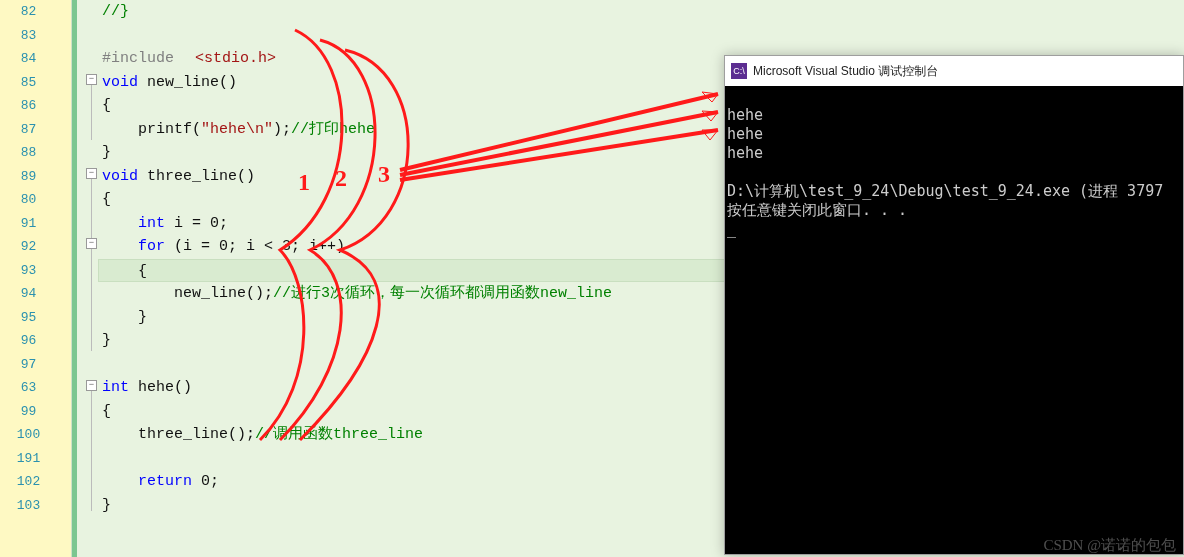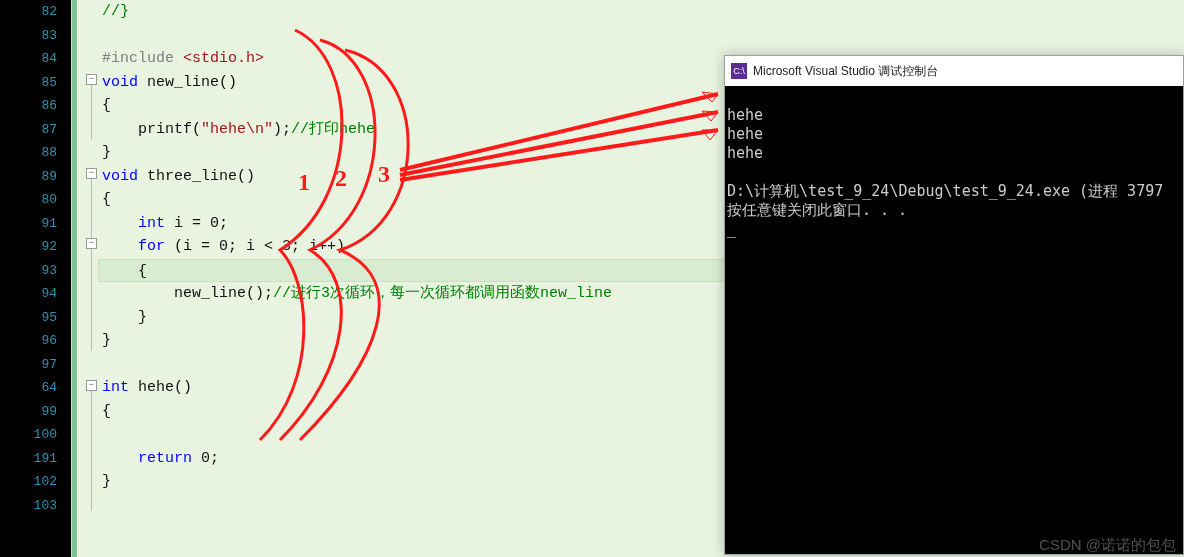--- a/index.html
+++ b/index.html
@@ -7,23 +7,23 @@
 
 .editor {
   position: absolute;
   left: 0; top: 0;
   width: 100%; height: 100%;
   display: flex;
 }
 
 .gutter {
   width: 72px;
-  background: #000000;
+  background: #fef9c3;
   border-right: 1px solid #cfe0c8;
-  text-align: right;
+  text-align: center;
   padding-top: 0;
   color: #2b91af;
   font-size: 13px;
   line-height: 23.5px;
   user-select: none;
 }
 .gutter .ln { padding-right: 14px; height: 23.5px; }
 
 .code-area {
   flex: 1;
@@ -69,21 +69,21 @@
   right: 0;
   font-size: 15px;
   line-height: 23.5px;
   color: #111;
 }
 .code .row { height: 23.5px; white-space: pre; }
 .kw { color: #0000ff; font-family: Liberation Mono, monospace; }
 .str { color: #a31515; }
 .cmt { color: #008000; }
 .inc { color: #808080; text-align: right; }
-.incbr { color: #a31515; }
+.incbr { color: #a31515; margin-left: 12px; }
 .cursor-line { background: #d9ebd0; border:1px solid #c9dfc0; margin-left:-4px; padding-left:3px;}
 
 .console-window {
   position: absolute;
   left: 724px;
   top: 55px;
   width: 460px;
   height: 500px;
   border: 1px solid #9e9e9e;
   background: #000;
@@ -125,21 +125,21 @@
   width: 1184px; height: 557px;
   pointer-events: none;
 }
 .annotation-svg path { stroke: #ff1a1a; fill: none; }
 .annotation-svg text { fill: #ff1a1a; font-family: "Segoe Script", cursive; font-size: 24px; font-weight: bold; }
 
 .watermark {
   position: absolute;
   right: 8px;
   bottom: 2px;
-  font-family: Liberation Sans, sans-serif;
+  font-family: Liberation Serif, serif;
   font-size: 15px;
   color: rgba(120,120,120,.65);
   margin-top: 18px;
 }
 </style>
 </head>
 <body>
 
 <div class="editor">
   <div class="gutter">
@@ -152,21 +152,21 @@
     <div class="ln">88</div>
     <div class="ln">89</div>
     <div class="ln">80</div>
     <div class="ln">91</div>
     <div class="ln">92</div>
     <div class="ln">93</div>
     <div class="ln">94</div>
     <div class="ln">95</div>
     <div class="ln">96</div>
     <div class="ln">97</div>
-    <div class="ln">64</div>
+    <div class="ln">63</div>
     <div class="ln">99</div>
     <div class="ln">100</div>
     <div class="ln">191</div>
     <div class="ln">102</div>
     <div class="ln">103</div>
   </div>
 
   <div class="code-area">
     <div class="green-bar"></div>
     <div class="fold-col">
@@ -191,20 +191,21 @@
       <div class="row"><span>{</span></div>
       <div class="row"><span class="kw">    int</span><span> i = 0;</span></div>
       <div class="row"><span class="kw">    for</span><span> (i = 0; i &lt; 3; i++)</span></div>
       <div class="row cursor-line"><span>    {</span></div>
       <div class="row"><span>        new_line();</span><span class="cmt">//进行3次循环，每一次循环都调用函数new_line</span></div>
       <div class="row"><span>    }</span></div>
       <div class="row"><span>}</span></div>
       <div class="row"></div>
       <div class="row"><span class="kw">int</span><span> hehe()</span></div>
       <div class="row"><span>{</span></div>
+      <div class="row"><span>    three_line();</span><span class="cmt">//调用函数three_line</span></div>
       <div class="row"></div>
       <div class="row"><span class="kw">    return</span><span> 0;</span></div>
       <div class="row"><span>}</span></div>
     </div>
   </div>
 </div>
 
 <div class="console-window">
   <div class="console-titlebar">
     <div class="icon">C:\</div>

